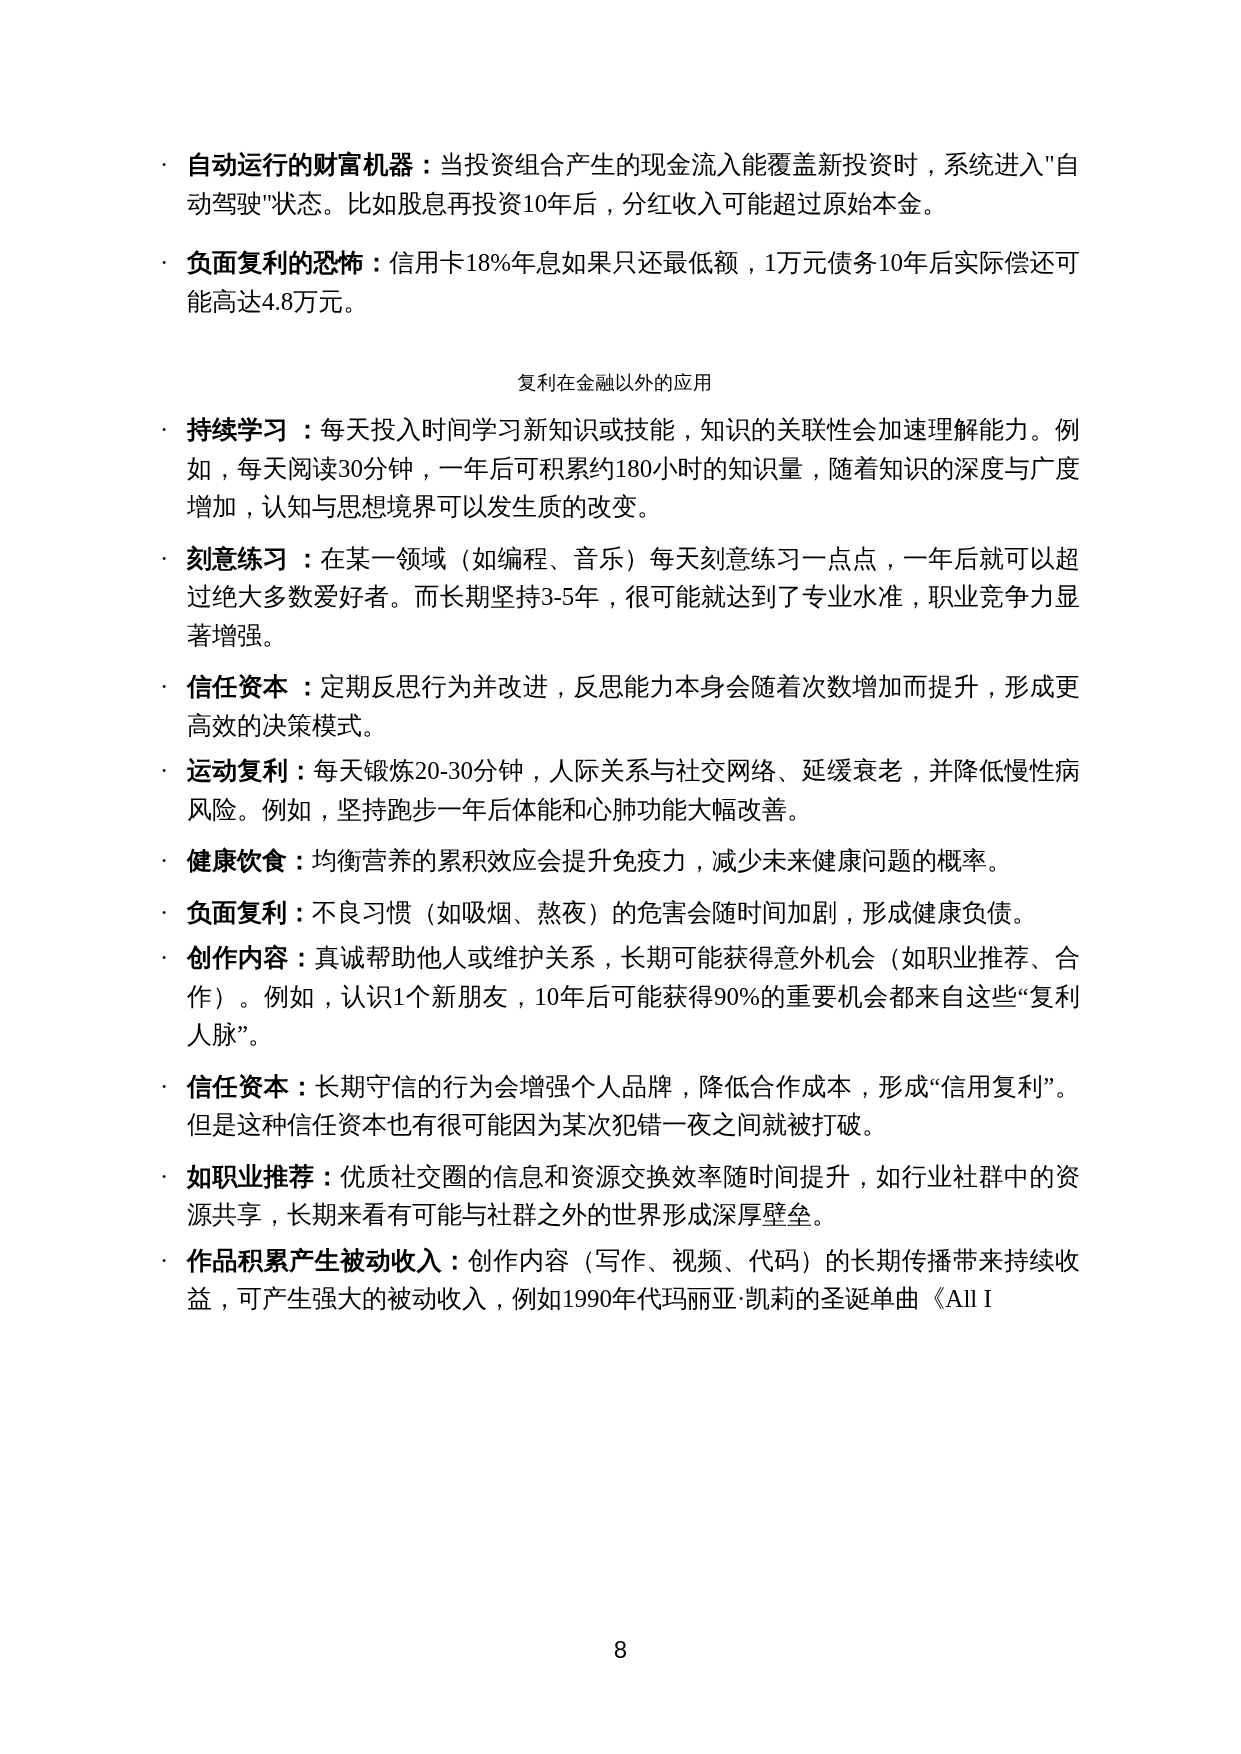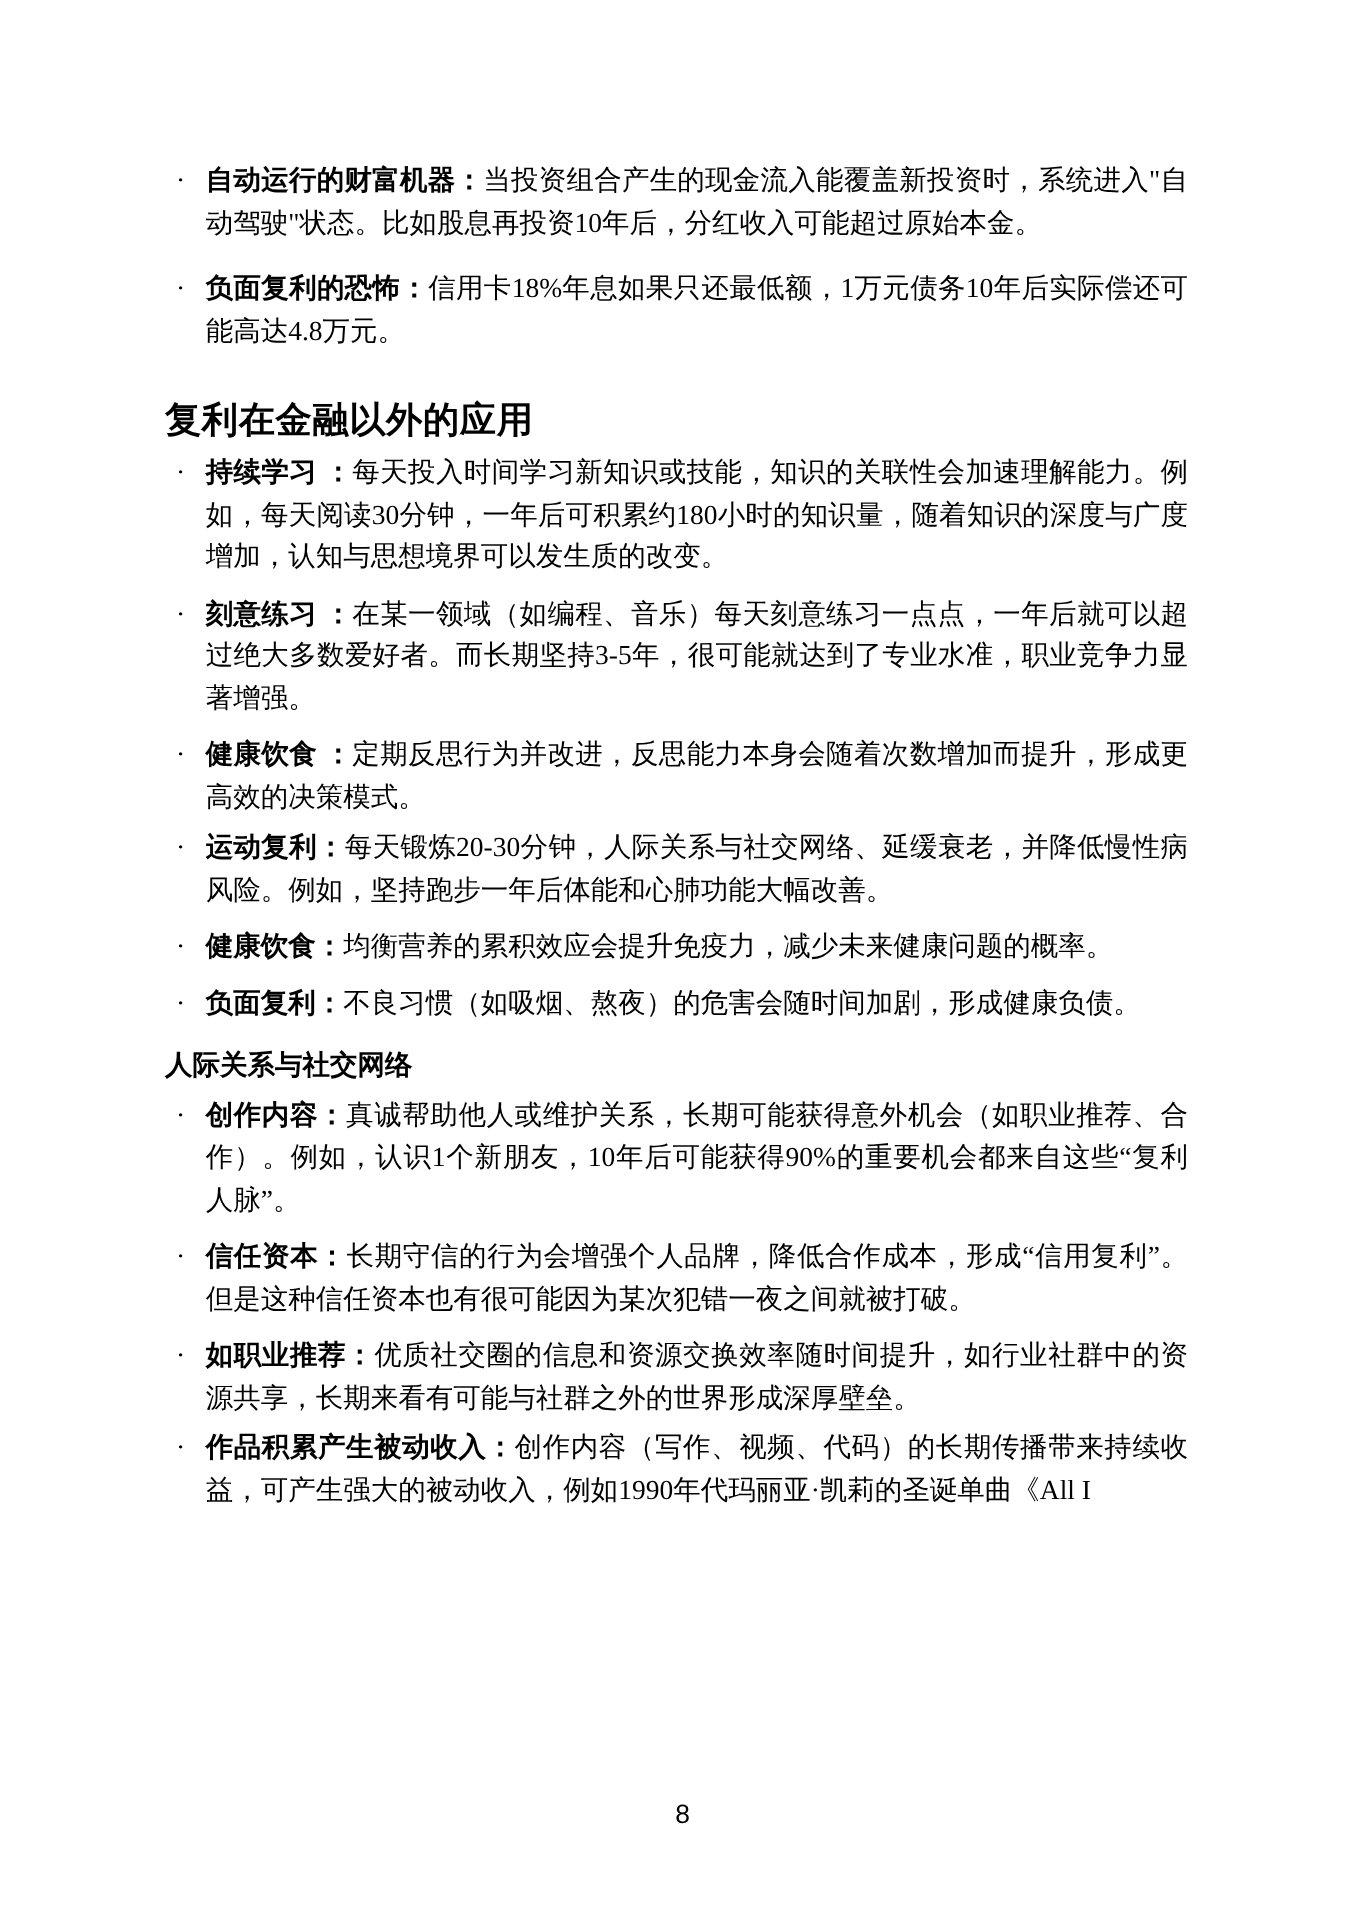--- a/index.html
+++ b/index.html
@@ -17,22 +17,22 @@
   li.bullet{
     position:relative;padding-left:37px;margin-top:13px;
     text-align:justify;
   }
   ul.intro li.bullet{margin-top:21px;}
   ul.intro li.bullet:first-child{margin-top:0;}
   .section li.bullet:first-child{margin-top:7px;}
   .marker{position:absolute;left:10px;top:0;}
   .lead{font-weight:bold;}
   .doc-title{
-    margin-top:41px;font-size:33px;line-height:42px;
-    font-weight:bold;text-align:left;letter-spacing:0.5px;
+    margin-top:41px;font-size:19px;line-height:42px;
+    font-weight:normal;text-align:center;letter-spacing:0.5px;
   }
   .sec-heading{
     margin:18px 0 0 0;font-size:25px;line-height:38.5px;font-weight:bold;
   }
   .page-number{
     position:absolute;top:1636px;left:0;width:100%;text-align:center;
     font-size:24px;font-family:"Liberation Sans","DejaVu Sans",sans-serif;
   }
 </style>
 </head>
@@ -42,32 +42,31 @@
   <ul class="bullet-list intro" id="intro-list">
       <li class="bullet"><span class="marker">·</span><span class="lead">自动运行的财富机器：</span><span class="body-text">当投资组合产生的现金流入能覆盖新投资时，系统进入"自动驾驶"状态。比如股息再投资10年后，分红收入可能超过原始本金。</span></li>
       <li class="bullet"><span class="marker">·</span><span class="lead">负面复利的恐怖：</span><span class="body-text">信用卡18%年息如果只还最低额，1万元债务10年后实际偿还可能高达4.8万元。</span></li>
     </ul>
   <div class="doc-title">复利在金融以外的应用</div>
   <div id="sections">
       <div class="section">
         <ul class="bullet-list">
           <li class="bullet"><span class="marker">·</span><span class="lead">持续学习 ：</span><span class="body-text">每天投入时间学习新知识或技能，知识的关联性会加速理解能力。例如，每天阅读30分钟，一年后可积累约180小时的知识量，随着知识的深度与广度增加，认知与思想境界可以发生质的改变。</span></li>
           <li class="bullet"><span class="marker">·</span><span class="lead">刻意练习 ：</span><span class="body-text">在某一领域（如编程、音乐）每天刻意练习一点点，一年后就可以超过绝大多数爱好者。而长期坚持3-5年，很可能就达到了专业水准，职业竞争力显著增强。</span></li>
-          <li class="bullet"><span class="marker">·</span><span class="lead">健康饮食 ：</span><span class="body-text">定期反思行为并改进，反思能力本身会随着次数增加而提升，形成更高效的决策模式。</span></li>
+          <li class="bullet"><span class="marker">·</span><span class="lead">信任资本 ：</span><span class="body-text">定期反思行为并改进，反思能力本身会随着次数增加而提升，形成更高效的决策模式。</span></li>
         </ul>
       </div>
       <div class="section">
         <ul class="bullet-list">
           <li class="bullet"><span class="marker">·</span><span class="lead">运动复利：</span><span class="body-text">每天锻炼20-30分钟，人际关系与社交网络、延缓衰老，并降低慢性病风险。例如，坚持跑步一年后体能和心肺功能大幅改善。</span></li>
           <li class="bullet"><span class="marker">·</span><span class="lead">健康饮食：</span><span class="body-text">均衡营养的累积效应会提升免疫力，减少未来健康问题的概率。</span></li>
           <li class="bullet"><span class="marker">·</span><span class="lead">负面复利：</span><span class="body-text">不良习惯（如吸烟、熬夜）的危害会随时间加剧，形成健康负债。</span></li>
         </ul>
       </div>
       <div class="section">
-        <h2 class="sec-heading">人际关系与社交网络</h2>
         <ul class="bullet-list">
           <li class="bullet"><span class="marker">·</span><span class="lead">创作内容：</span><span class="body-text">真诚帮助他人或维护关系，长期可能获得意外机会（如职业推荐、合作）。例如，认识1个新朋友，10年后可能获得90%的重要机会都来自这些“复利人脉”。</span></li>
           <li class="bullet"><span class="marker">·</span><span class="lead">信任资本：</span><span class="body-text">长期守信的行为会增强个人品牌，降低合作成本，形成“信用复利”。但是这种信任资本也有很可能因为某次犯错一夜之间就被打破。</span></li>
           <li class="bullet"><span class="marker">·</span><span class="lead">如职业推荐：</span><span class="body-text">优质社交圈的信息和资源交换效率随时间提升，如行业社群中的资源共享，长期来看有可能与社群之外的世界形成深厚壁垒。</span></li>
         </ul>
       </div>
       <div class="section">
         <ul class="bullet-list">
           <li class="bullet"><span class="marker">·</span><span class="lead">作品积累产生被动收入：</span><span class="body-text">创作内容（写作、视频、代码）的长期传播带来持续收益，可产生强大的被动收入，例如1990年代玛丽亚·凯莉的圣诞单曲《All I</span></li>
         </ul>

